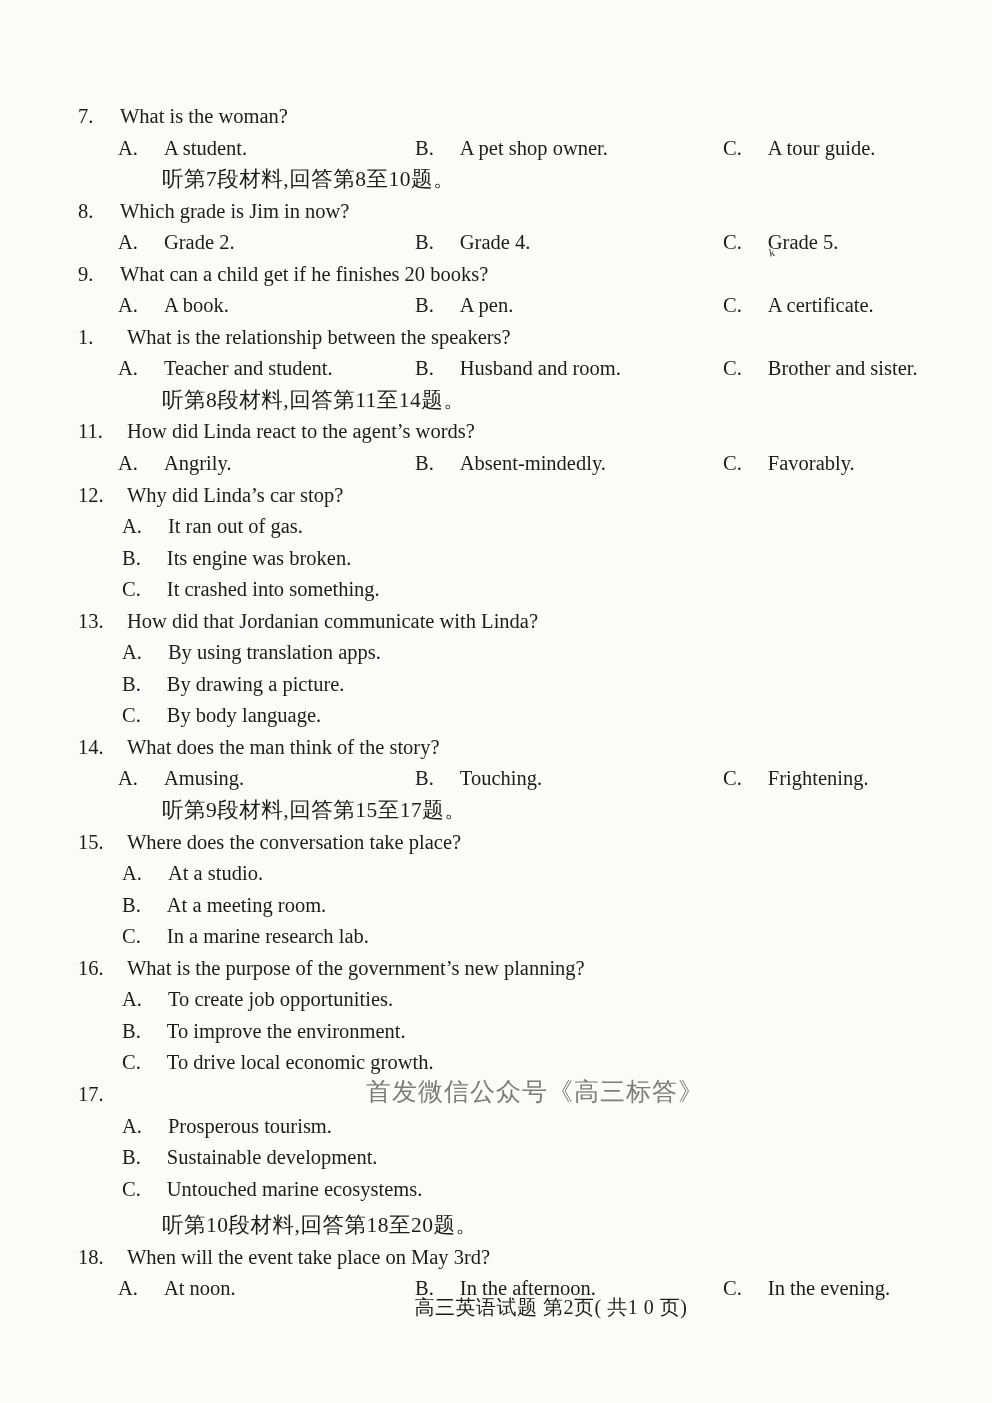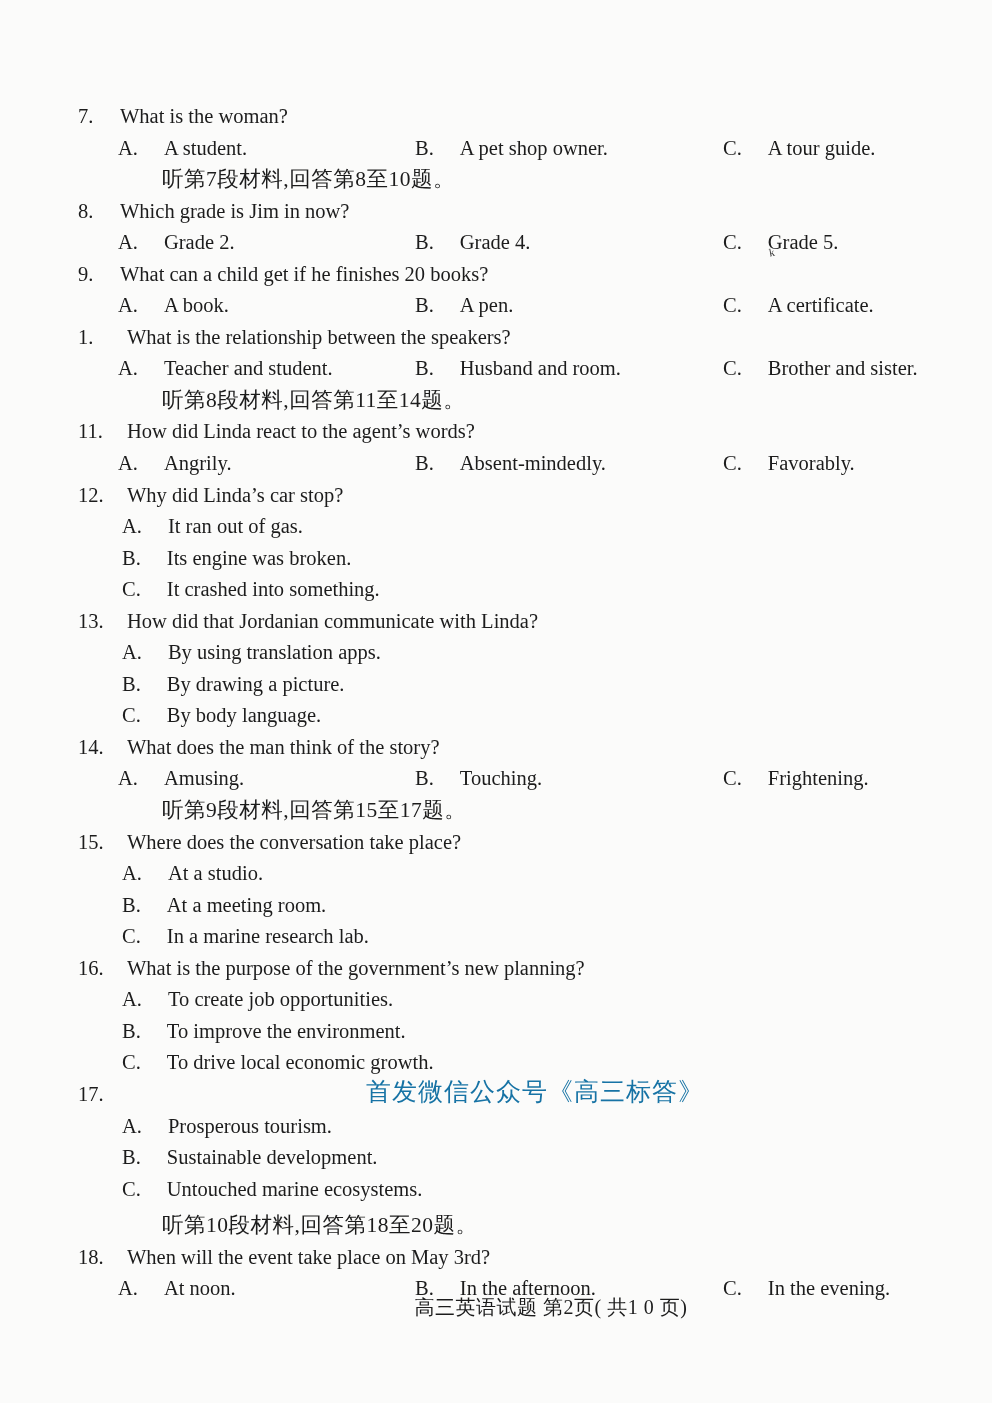--- a/index.html
+++ b/index.html
@@ -181,16 +181,16 @@
       <div class="line q">
         <span class="q-num">18.</span>
         <span class="q-text-2">When will the event take place on May 3rd?</span>
       </div>
       <div class="line row">
         <span class="col-0"><span class="ol">A.</span><span class="ot">At noon.</span></span>
         <span class="col-1"><span class="ol">B.</span><span class="ot">In the afternoon.</span></span>
         <span class="col-2"><span class="ol">C.</span><span class="ot">In the evening.</span></span>
       </div>
     </div>
-  <div id="watermark" style="color: #0369a1;">首发微信公众号《高三标答》</div>
+  <div id="watermark" style="color: #737373;">首发微信公众号《高三标答》</div>
   <div id="artifact-mark">k</div>
   <div id="footer">高三英语试题  第2页( 共1 0 页)</div>
 </div>
 
 </body></html>

